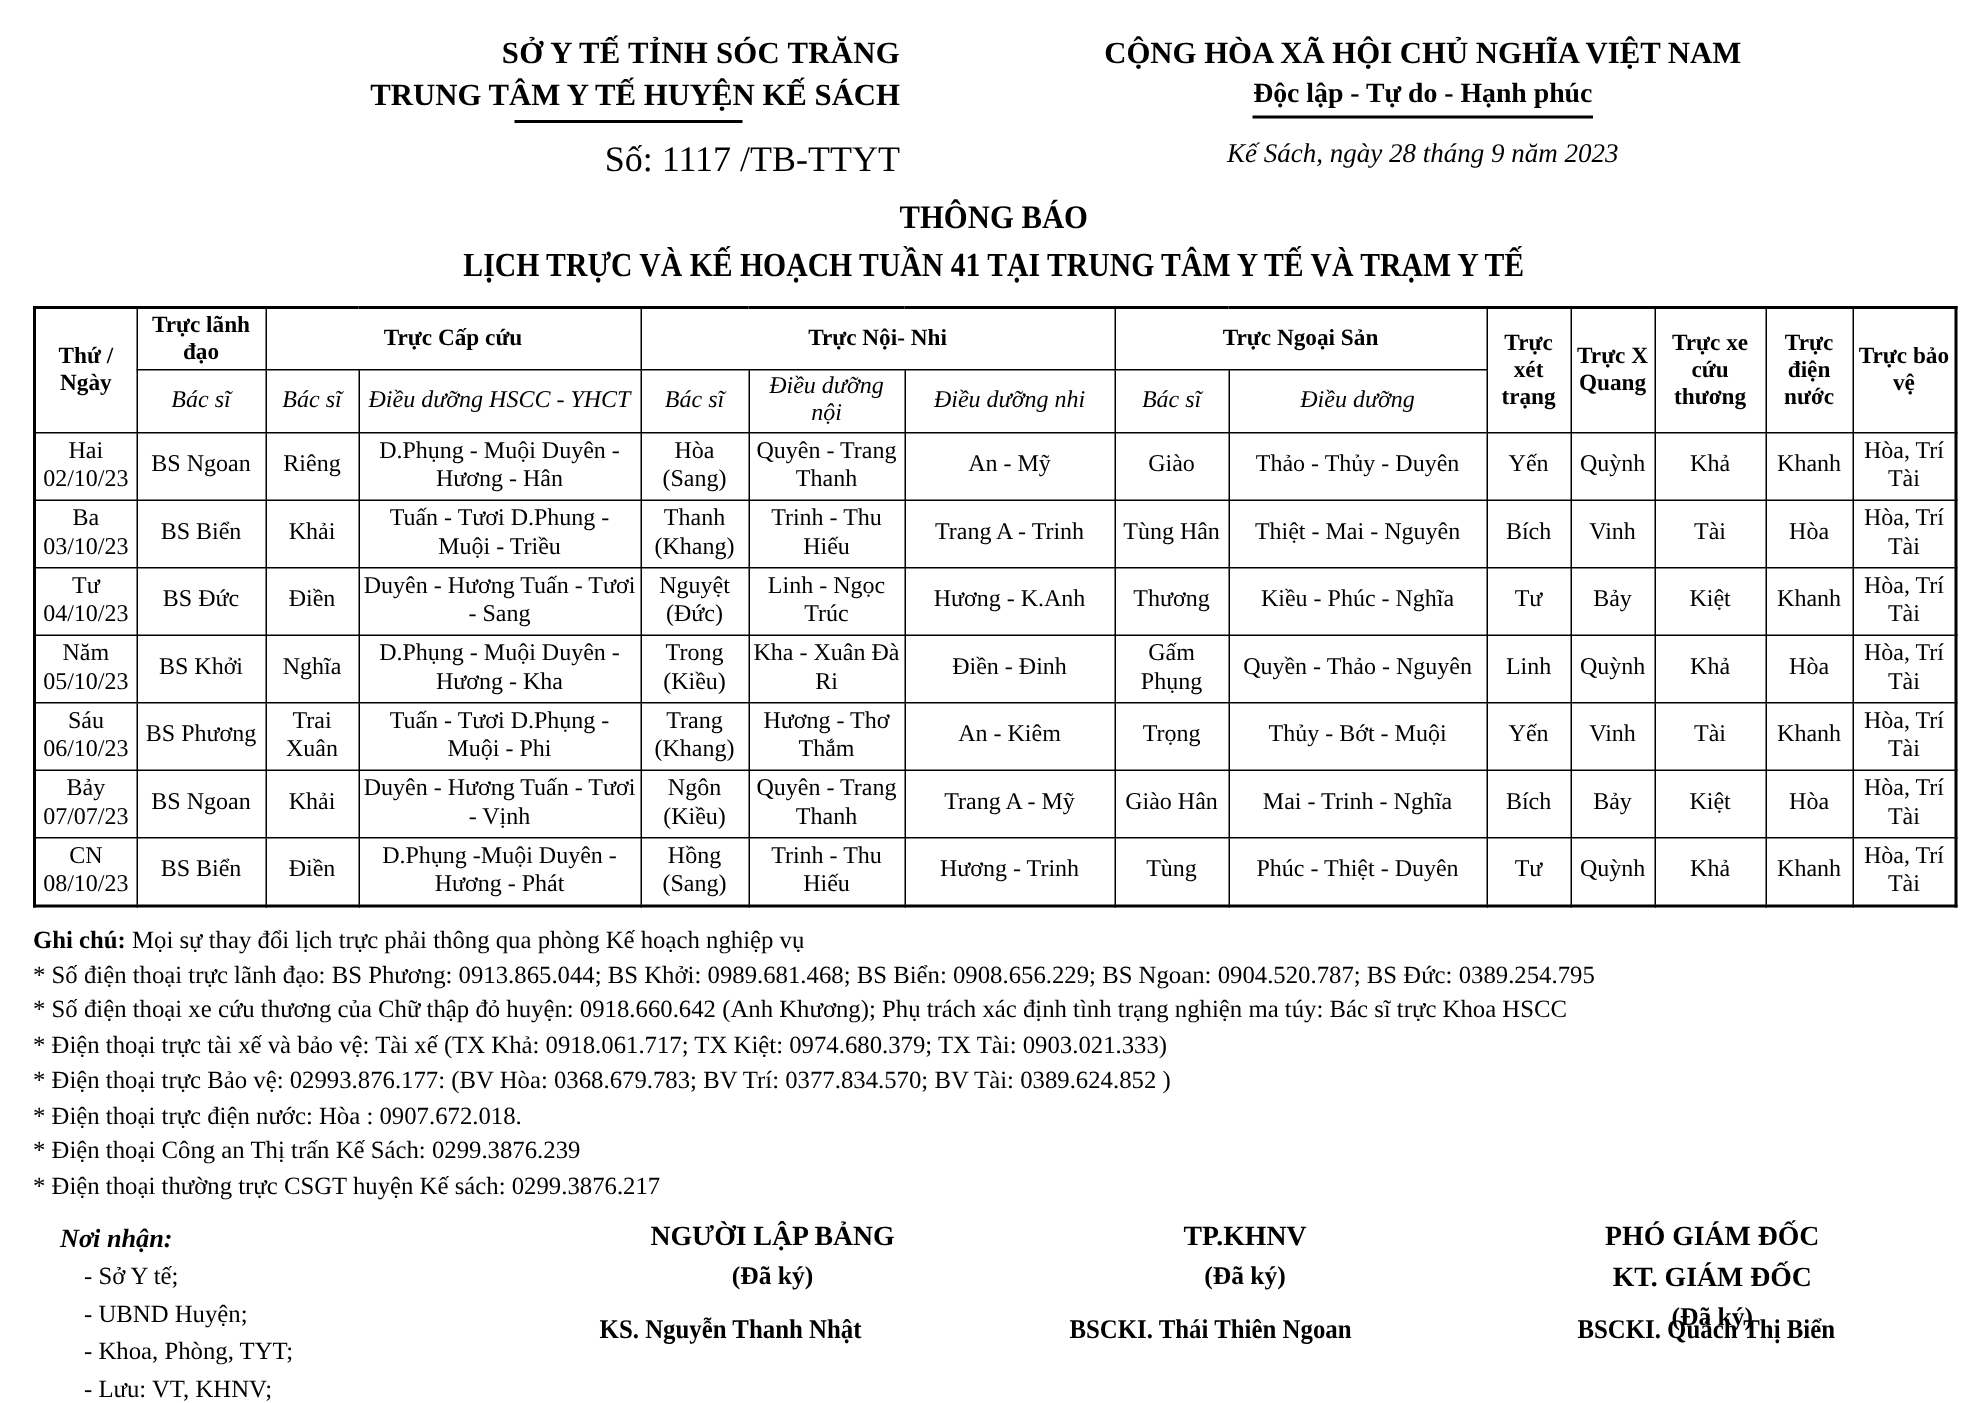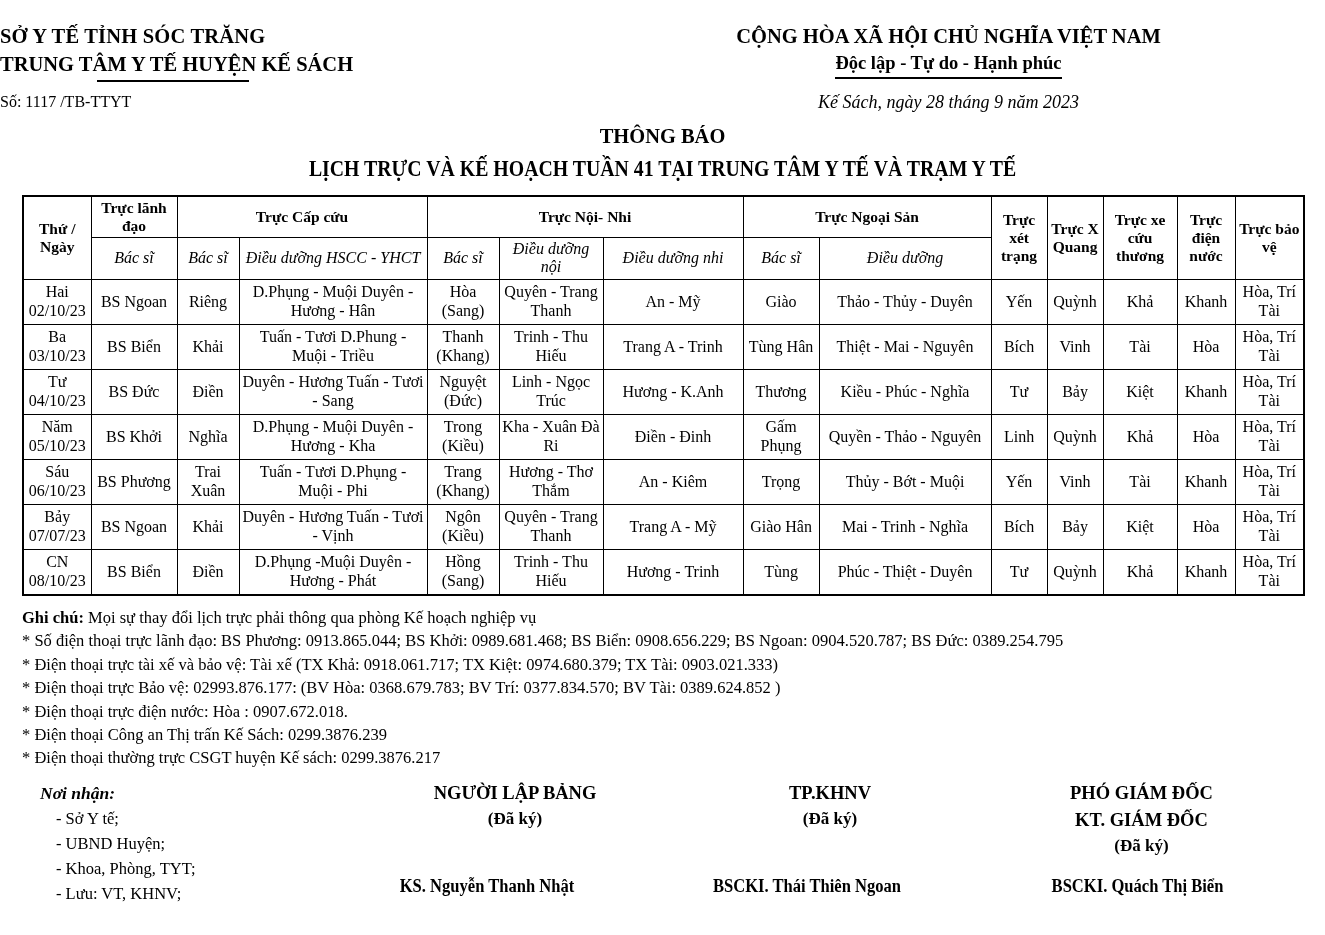--- a/index.html
+++ b/index.html
@@ -24,21 +24,21 @@
   }
 
   
   .doc-header {
     display: flex;
     flex-direction: row;
     padding: 22px 0 0 0;
   }
   .hdr-left {
     width: 600px;
-    text-align: left;
+    text-align: right;
   }
   .hdr-right {
     flex: 1;
     text-align: center;
     padding-right: 28px;
   }
   .org-line1 {
     font-size: 20.5px;
     font-weight: bold;
     letter-spacing: .2px;
@@ -54,21 +54,21 @@
   .org-underline {
     display: block;
     width: 152px;
     height: 2px;
     background: #000;
     margin: 1px auto 0 auto;
     position: relative;
     left: -4px;
   }
   .so-line {
-    font-size: 16px;
+    font-size: 24px;
     margin-top: 10px;
     line-height: 1.3;
   }
   .nation-line1 {
     font-size: 20.5px;
     font-weight: bold;
     line-height: 1.4;
   }
   .nation-line2 {
     font-size: 18.5px;
@@ -442,20 +442,21 @@
         </tbody>
     </table>
   </div>
 
   <div class="notes">
     <div class="note-line">
       <b>Ghi chú:</b><span> Mọi sự thay đổi lịch trực phải thông qua phòng Kế hoạch nghiệp vụ</span>
     </div>
     <div>
         <div class="note-line">* Số điện thoại trực lãnh đạo: BS Phương: 0913.865.044; BS Khởi:  0989.681.468; BS Biển: 0908.656.229; BS Ngoan: 0904.520.787; BS Đức: 0389.254.795</div>
+        <div class="note-line">* Số điện thoại xe cứu thương của Chữ thập đỏ huyện: 0918.660.642 (Anh Khương); Phụ trách xác định tình trạng nghiện ma túy: Bác sĩ trực Khoa HSCC</div>
         <div class="note-line">* Điện thoại trực tài xế và bảo vệ: Tài  xế (TX  Khả: 0918.061.717;  TX Kiệt: 0974.680.379; TX Tài: 0903.021.333)</div>
         <div class="note-line">* Điện thoại trực Bảo vệ: 02993.876.177: (BV Hòa: 0368.679.783; BV Trí: 0377.834.570; BV  Tài: 0389.624.852 )</div>
         <div class="note-line">* Điện thoại trực điện nước: Hòa : 0907.672.018.</div>
         <div class="note-line">* Điện thoại Công an Thị trấn Kế Sách: 0299.3876.239</div>
         <div class="note-line">* Điện thoại thường trực CSGT huyện Kế sách: 0299.3876.217</div>
       </div>
   </div>
 
   <div class="sign-area">
     <div class="col-recv">

